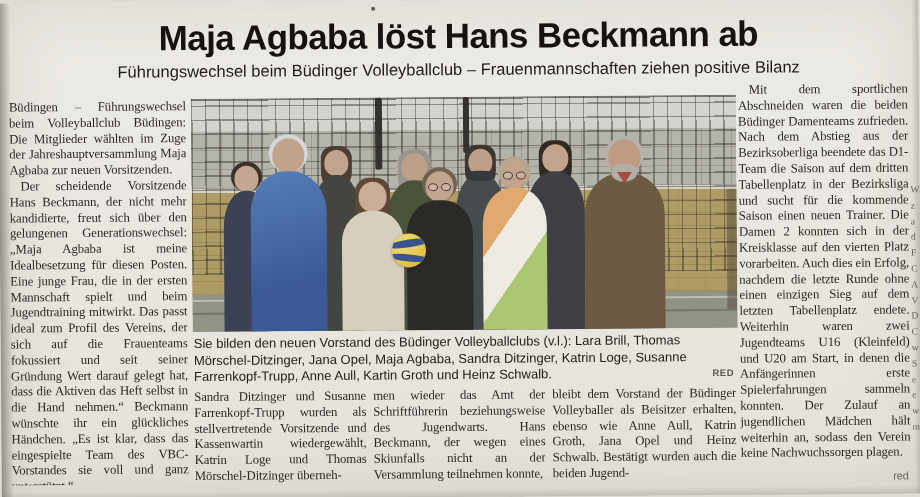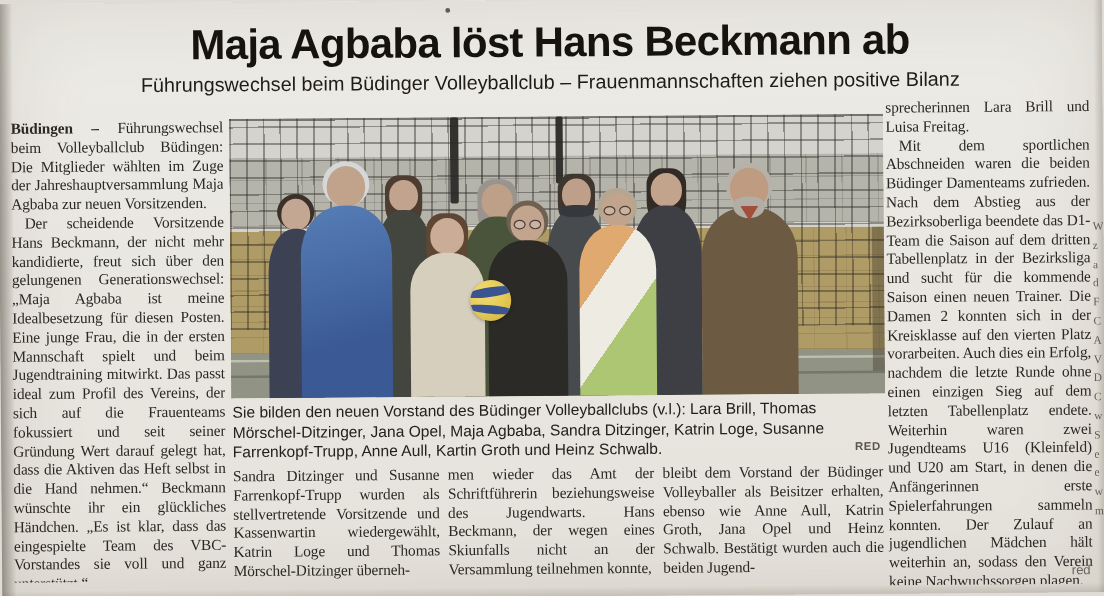--- a/index.html
+++ b/index.html
@@ -34,21 +34,21 @@
     font-size:16.5px;font-weight:400;color:#1f1c18;
   }
 
   .col{
     position:absolute;color:#2b2824;
     font-size:12.8px;line-height:15.8px;text-align:justify;letter-spacing:-.1px;
     overflow:hidden;
   }
   .col p{margin:0;}
   .col p.indent{text-indent:11px;}
-  .lead-in{font-weight:700;}
+  .lead-in{font-weight:400;}
   #col-left{left:10px;top:97px;width:177px;height:385px;}
   #col-b1{left:193px;top:388px;width:172px;height:100px;}
   #col-b2{left:372px;top:388px;width:172px;height:100px;}
   #col-b3{left:551px;top:388px;width:184px;height:100px;}
   #col-right{left:739px;top:85px;width:170px;height:405px;}
   .end-credit{
     position:absolute;right:2px;bottom:2px;
     font-family:"Liberation Sans","DejaVu Sans",sans-serif;
     font-size:11px;color:#6b655c;
   }
@@ -238,21 +238,20 @@
     <p>Sandra Ditzinger und Susanne Farrenkopf-Trupp wurden als stellvertretende Vorsitzende und Kassenwartin wiedergewählt, Katrin Loge und Thomas Mörschel-Ditzinger überneh-</p>
   </div>
   <div class="col" id="col-b2">
     <p>men wieder das Amt der Schriftführerin beziehungsweise des Jugendwarts. Hans Beckmann, der wegen eines Skiunfalls nicht an der Versammlung teilnehmen konnte,</p>
   </div>
   <div class="col" id="col-b3">
     <p>bleibt dem Vorstand der Büdinger Volleyballer als Beisitzer erhalten, ebenso wie Anne Aull, Katrin Groth, Jana Opel und Heinz Schwalb. Bestätigt wurden auch die beiden Jugend-</p>
   </div>
 
   <div class="col" id="col-right">
-    <p>sprecherinnen Lara Brill und Luisa Freitag.</p>
     <p class="indent">Mit dem sportlichen Abschneiden waren die beiden Büdinger Damenteams zufrieden. Nach dem Abstieg aus der Bezirksoberliga beendete das D1-Team die Saison auf dem dritten Tabellenplatz in der Bezirksliga und sucht für die kommende Saison einen neuen Trainer. Die Damen 2 konnten sich in der Kreisklasse auf den vierten Platz vorarbeiten. Auch dies ein Erfolg, nachdem die letzte Runde ohne einen einzigen Sieg auf dem letzten Tabellenplatz endete. Weiterhin waren zwei Jugendteams U16 (Kleinfeld) und U20 am Start, in denen die Anfängerinnen erste Spielerfahrungen sammeln konnten. Der Zulauf an jugendlichen Mädchen hält weiterhin an, sodass den Verein keine Nachwuchssorgen plagen.</p>
     <span class="end-credit">red</span>
   </div>
 
   <div id="edge-strip">W
 z
 a
 d
 F
 C

